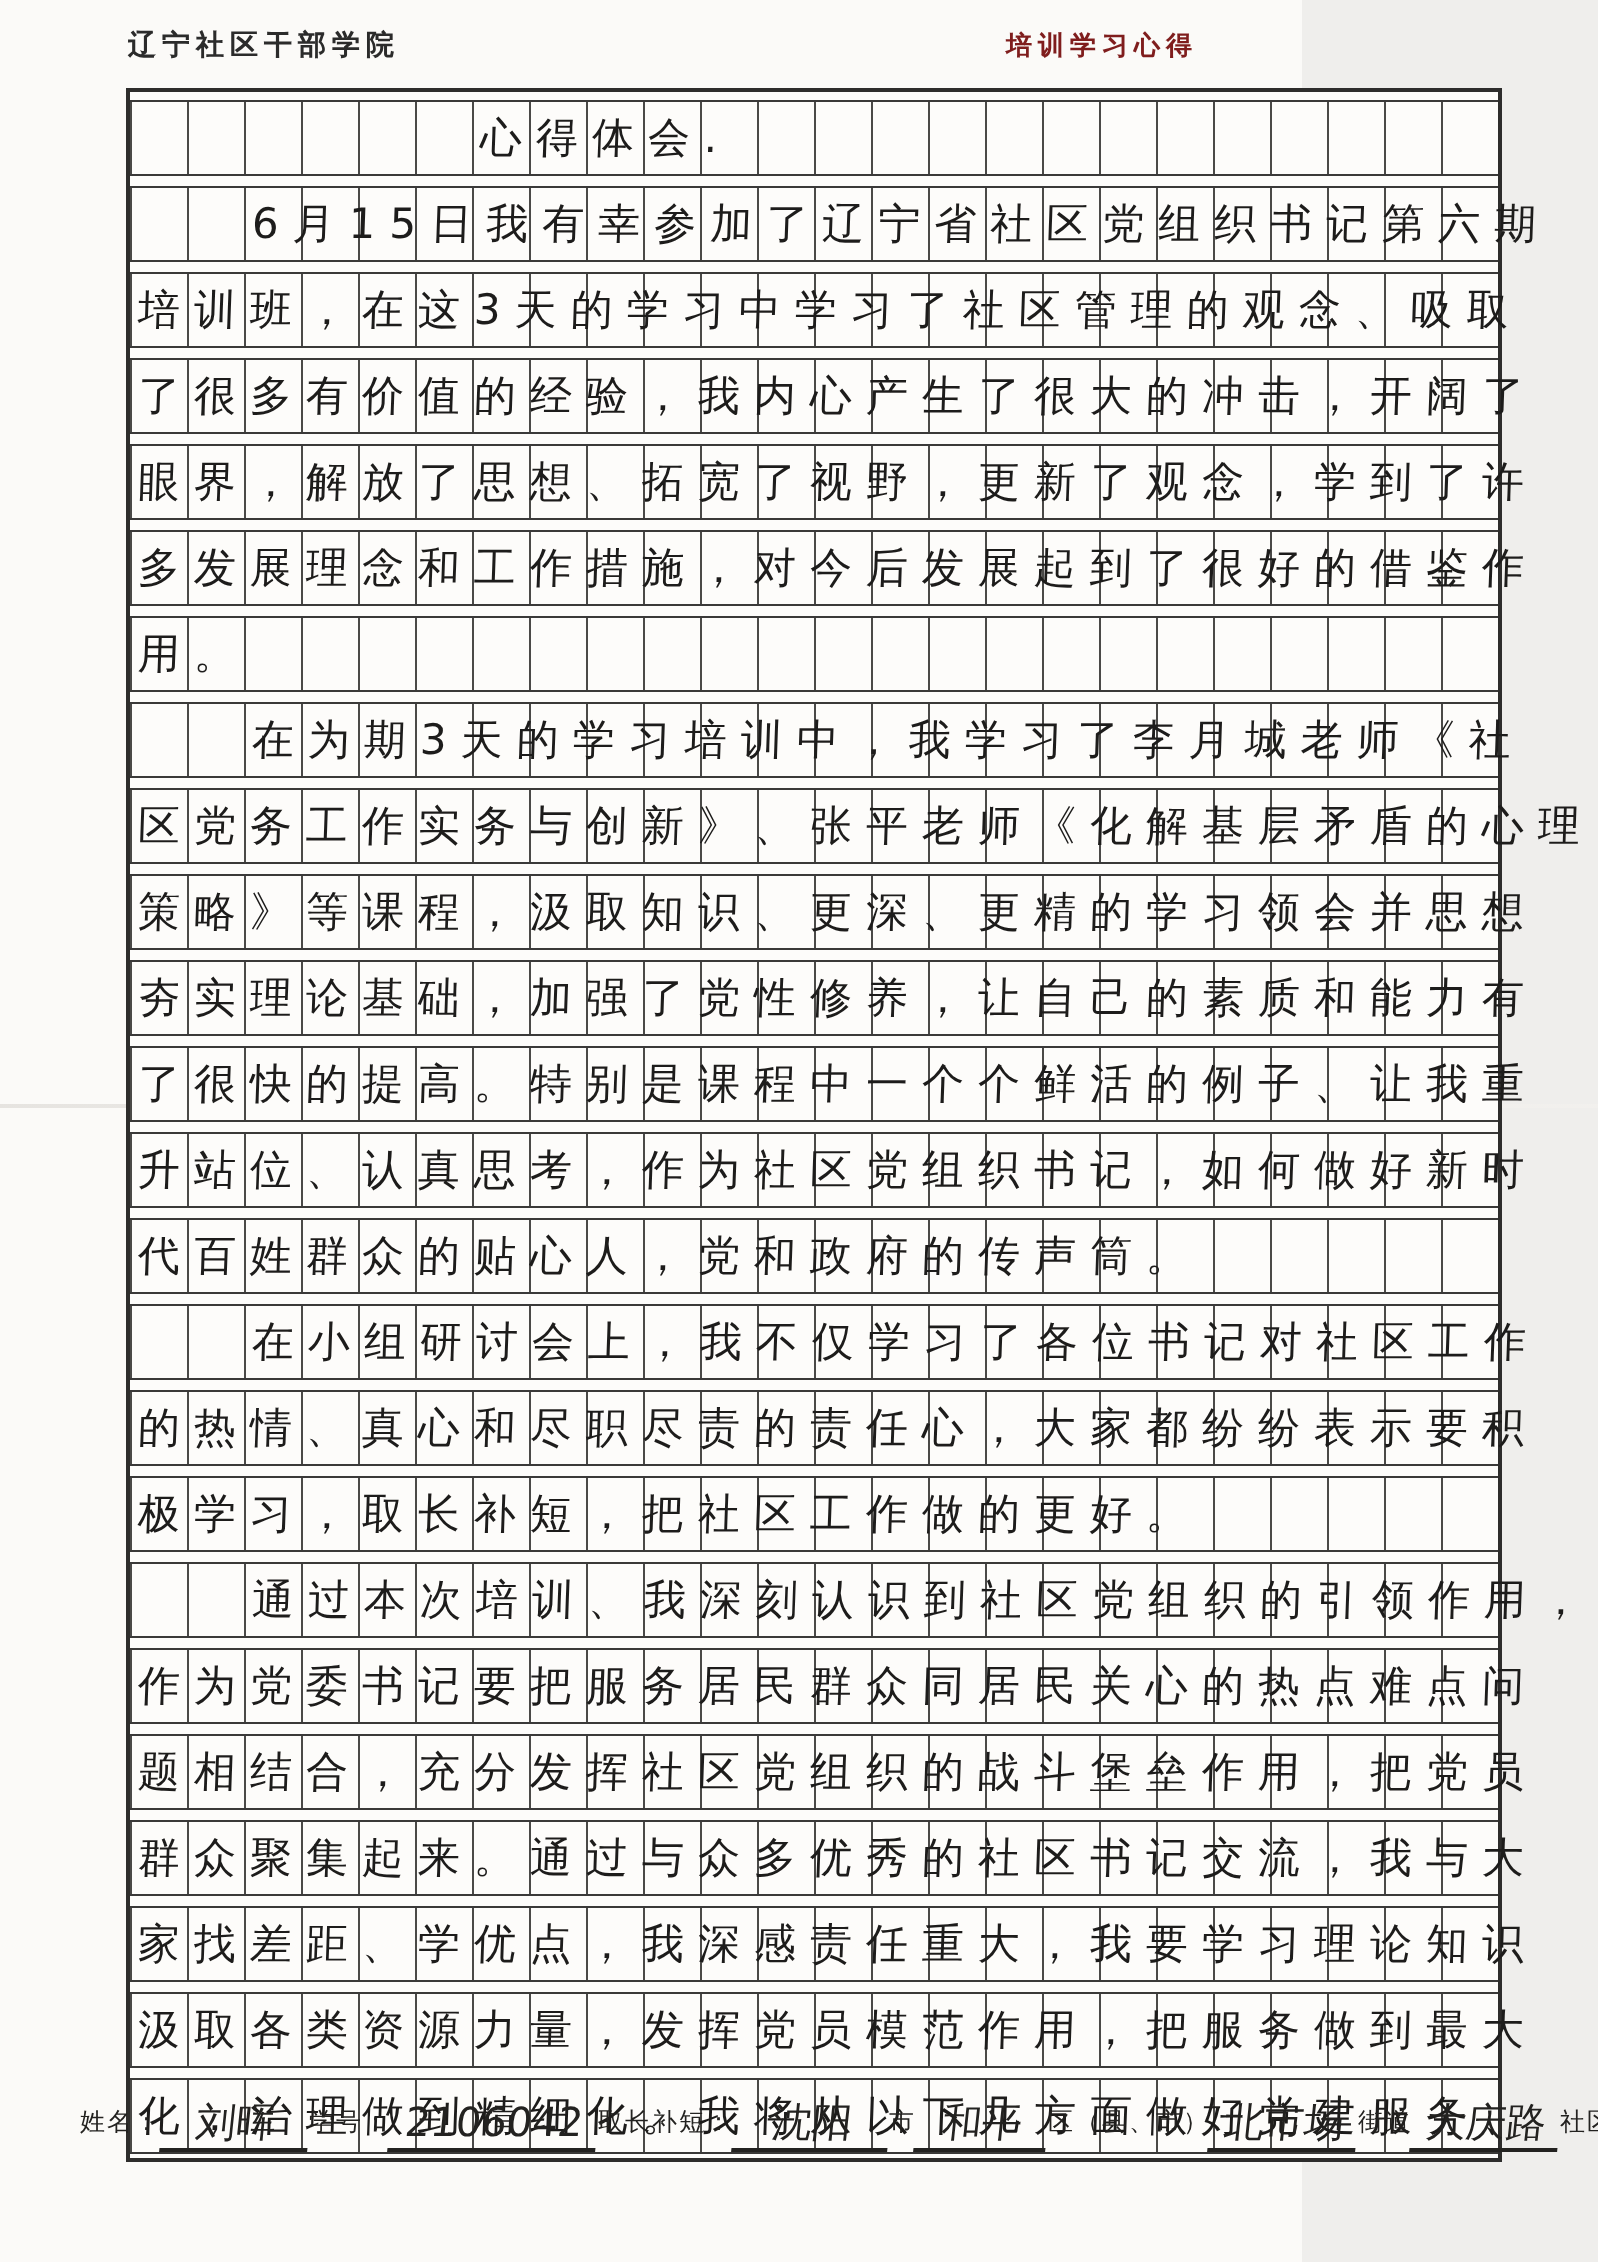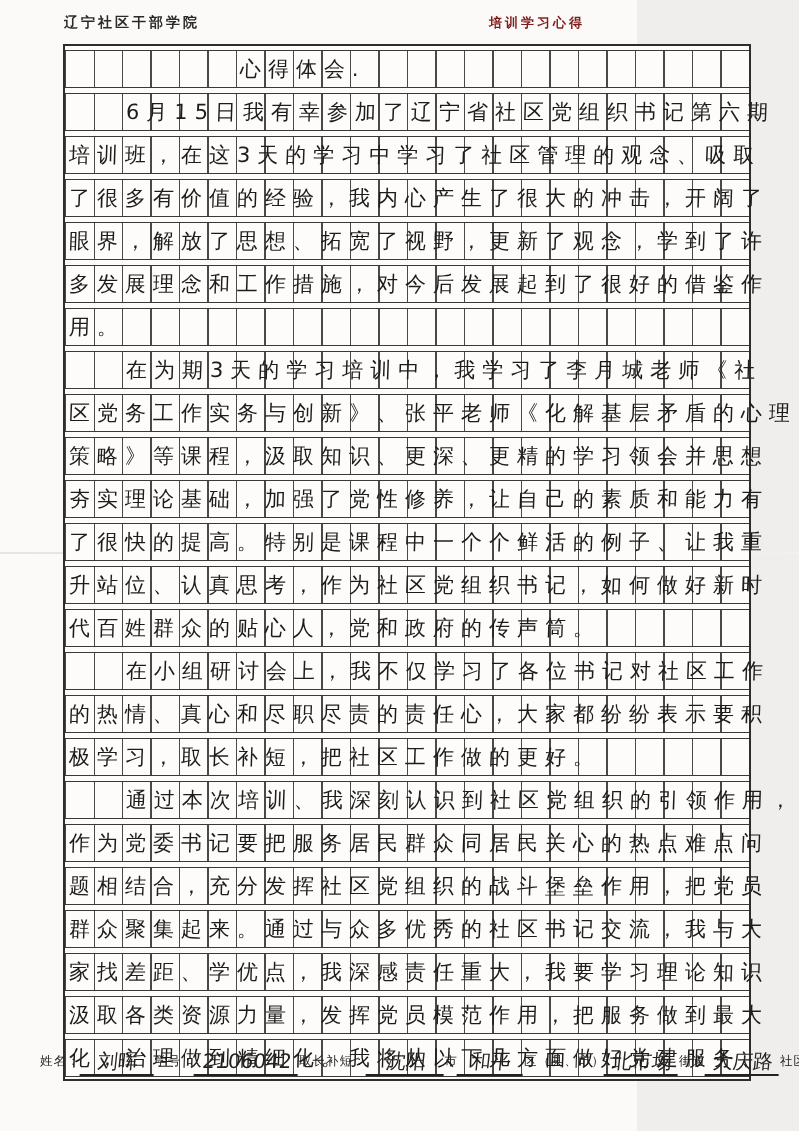--- a/index.html
+++ b/index.html
@@ -6,20 +6,21 @@
   body{
     width:799px;height:1131px;
     background:#efeeec;
     font-family:"DejaVu Sans",sans-serif;
     position:relative;
     overflow:hidden;
   }
   .page{
     position:absolute;left:0;top:0;width:637px;height:1131px;
     background:#fbfaf8;
+    padding-left:14px;
   }
   
   .crease{
     position:absolute;left:0;top:552px;width:799px;height:2px;
     background:linear-gradient(to right,#dddad6,#eceae7 40%,#f3f1ee);
     opacity:.7;
   }
   .header-left{
     position:absolute;left:64px;top:14px;
     font-family:"Liberation Serif",serif;font-weight:bold;

